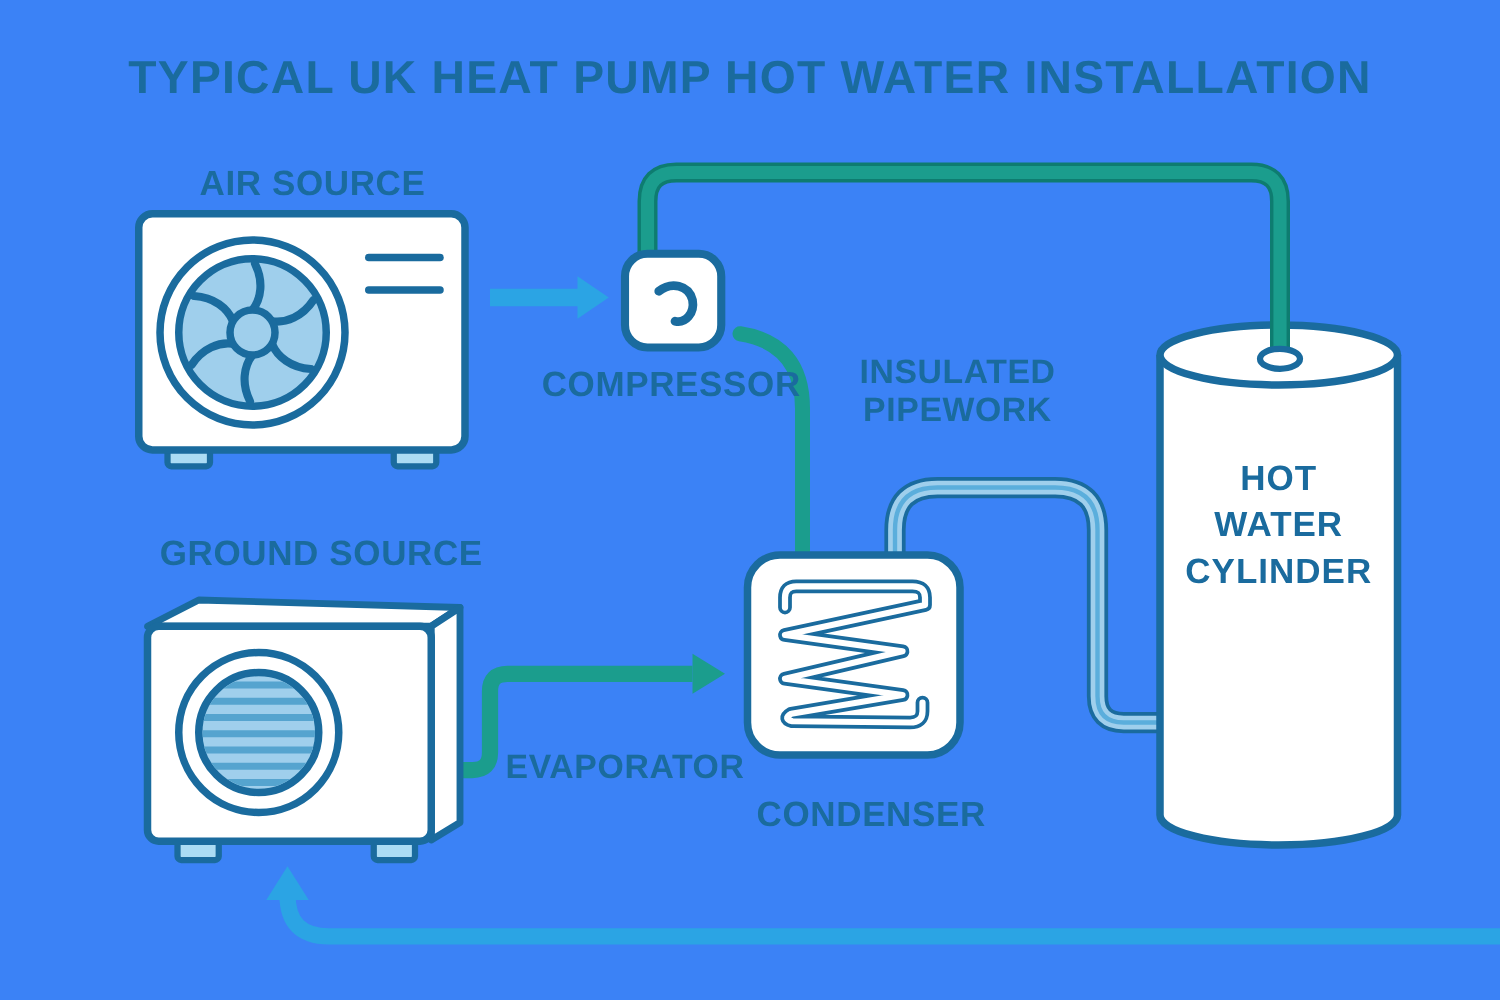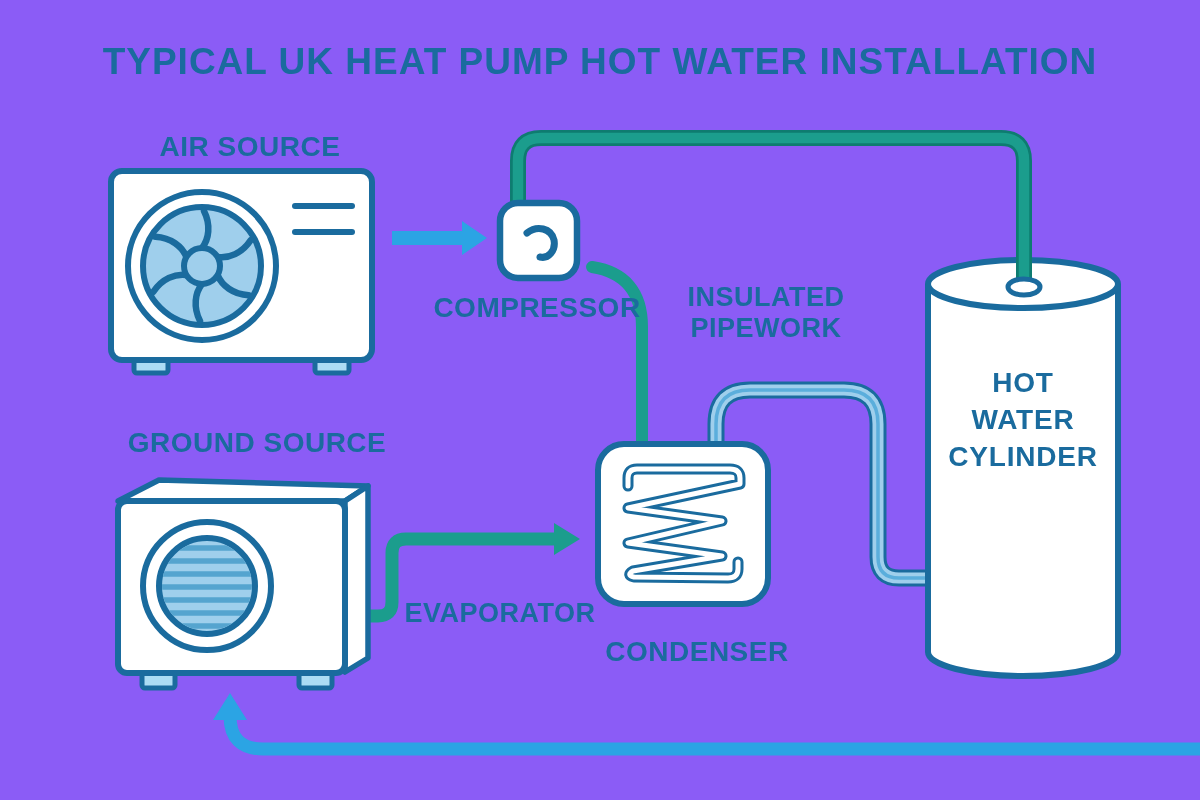--- a/index.html
+++ b/index.html
@@ -1,16 +1,16 @@
 <!DOCTYPE html>
 <html><head>
 <meta charset="utf-8">
 <style>
   html,body{margin:0;padding:0;background:#ffffff;}
-  .canvas{position:relative;width:1200px;height:800px;background:#8b5cf6;overflow:hidden;}
+  .canvas{position:relative;width:1200px;height:800px;background:#3b82f6;overflow:hidden;}
   svg{display:block;}
   text{font-family:"Liberation Sans",sans-serif;font-weight:700;fill:#1A6B9E;text-anchor:middle;letter-spacing:.5px;}
   .t-title{font-size:37px;letter-spacing:1px;}
   .t-lg{font-size:28px;}
   .t-md{font-size:27px;}
   .t-cyl{font-size:28px;letter-spacing:.8px;}
 </style>
 </head>
 <body>
 

